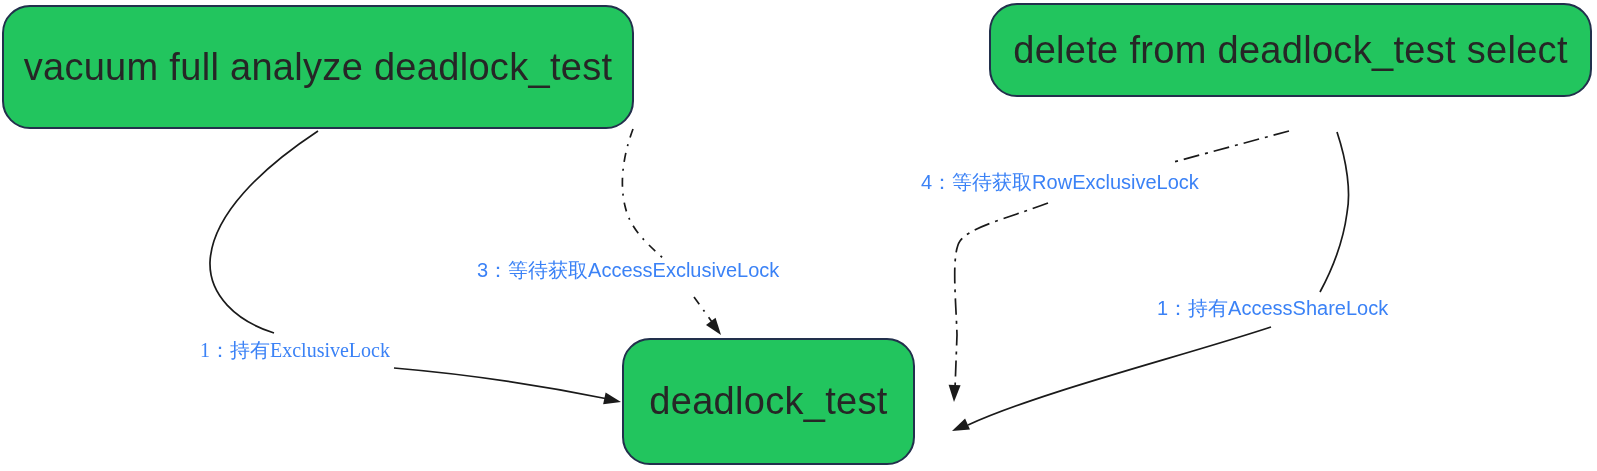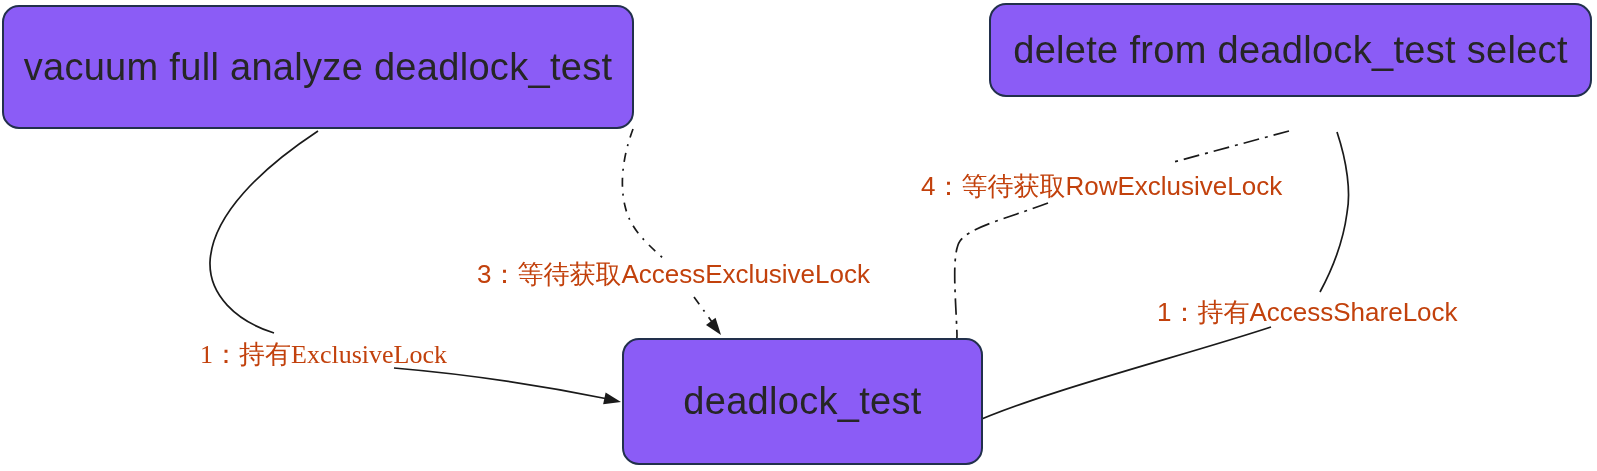--- a/index.html
+++ b/index.html
@@ -13,39 +13,39 @@
   }
   .edges-svg {
     position: absolute;
     left: 0; top: 0;
     width: 1597px; height: 471px;
   }
   .node {
     position: absolute;
     box-sizing: border-box;
     border: 2.5px solid #22304c;
-    border-radius: 17px;
-    background: #8b5cf6;
+    border-radius: 28px;
+    background: #22c55e;
     display: flex;
     align-items: center;
     justify-content: center;
     color: #262626;
   }
   .node-text {
     font-size: 38px;
     white-space: nowrap;
     letter-spacing: 0.3px;
   }
   .node-vacuum   { left: 2px;   top: 5px;   width: 632px; height: 124px; }
   .node-delete   { left: 989px; top: 3px;   width: 603px; height: 94px; }
-  .node-deadlock { left: 622px; top: 338px; width: 361px; height: 127px; }
+  .node-deadlock { left: 622px; top: 338px; width: 293px; height: 127px; }
   .edge-label {
     position: absolute;
-    font-size: 26px;
-    color: #c2410c;
+    font-size: 20px;
+    color: #3b82f6;
     white-space: nowrap;
   }
   .edge-label-1 { left: 200px;  top: 337px; font-family: Liberation Serif, serif; }
   .edge-label-2 { left: 1157px; top: 295px; }
   .edge-label-3 { left: 477px;  top: 257px; text-align: right; }
   .edge-label-4 { left: 921px;  top: 169px; }
 </style>
 </head>
 <body>
 

